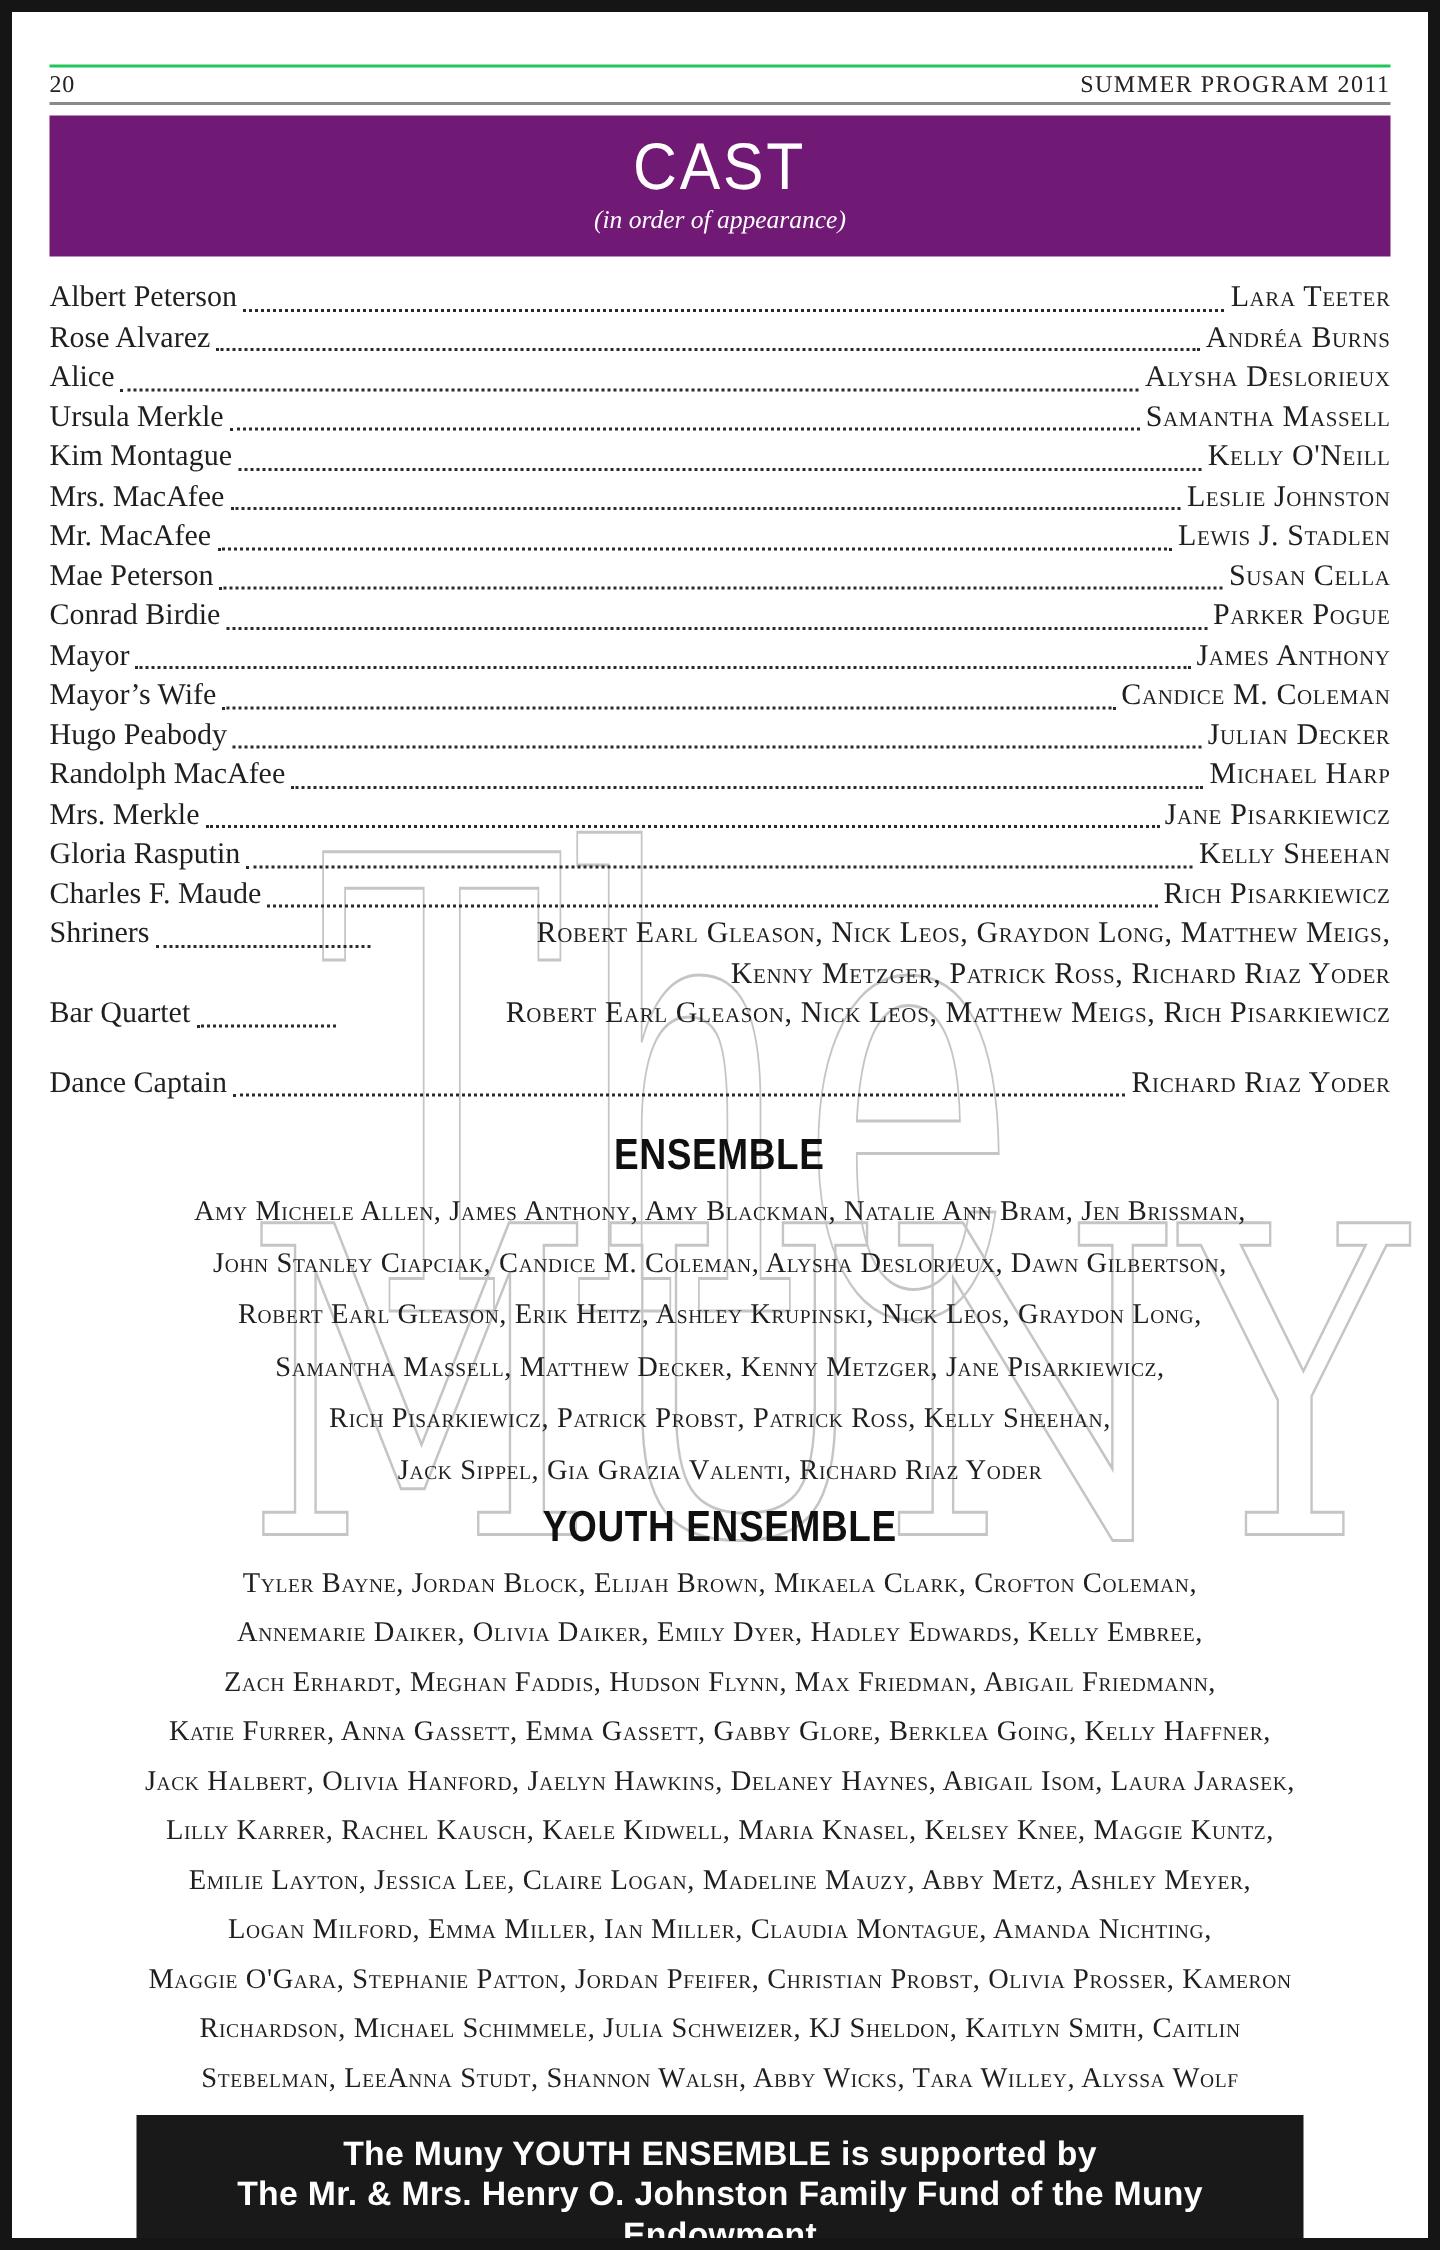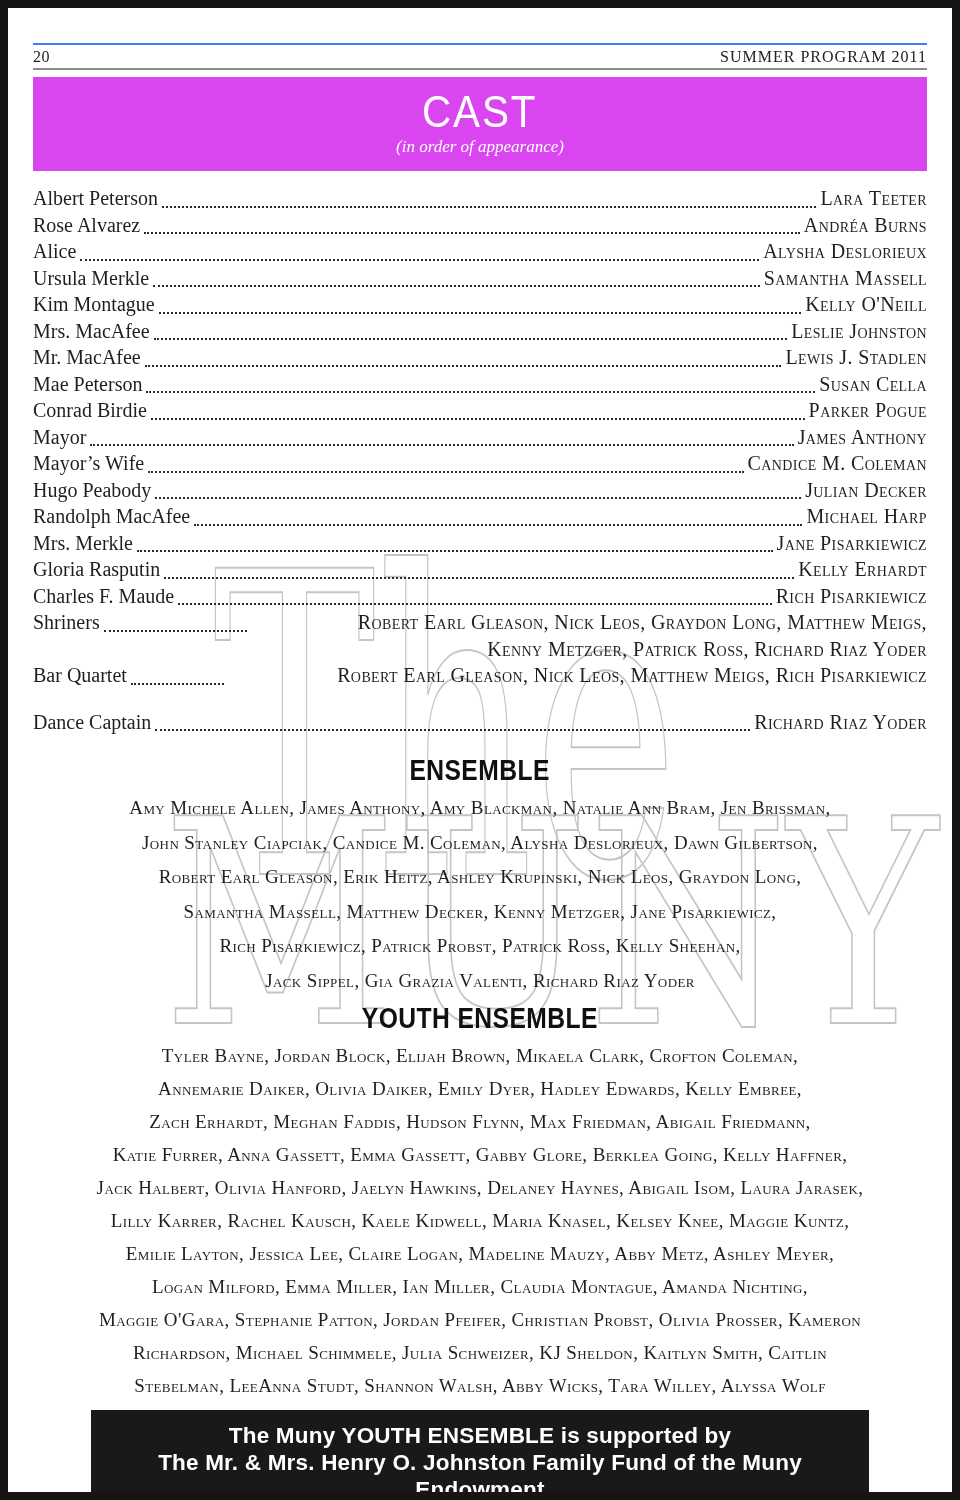--- a/index.html
+++ b/index.html
@@ -18,33 +18,33 @@
   
   .watermark{position:absolute;left:0;top:0;z-index:1;pointer-events:none;}
   .watermark text{
     font-family:"DejaVu Serif", serif;
     fill:none;stroke:#c5c5c5;stroke-width:2px;
   }
 
   
   .topbar{
     margin-top:35px;
-    border-top:2px solid #3b82f6;
+    border-top:2px solid #22c55e;
     border-bottom:2px solid #8a8a8a;
     padding:3px 0 2px 0;
     display:flex;justify-content:space-between;align-items:baseline;
     font-size:16px;letter-spacing:0.5px;color:#222;
   }
   .topbar .pnum{font-size:16px;}
   .topbar .issue{letter-spacing:1px;}
 
   
   .cast-banner{
     margin-top:7px;
-    background:#d946ef;color:#fff;
+    background:#701a75;color:#fff;
     text-align:center;
     padding:12px 0 13px 0;
   }
   .cast-banner .title{
     display:inline-block;
     font-family:"Liberation Sans", sans-serif;
     font-size:44px;line-height:46px;letter-spacing:2px;
     transform:scaleX(0.92);transform-origin:center;
   }
   .cast-banner .subtitle{
@@ -184,21 +184,21 @@
           <span class="actor">Michael Harp</span>
         </div>
       <div class="cast-row">
           <span class="role">Mrs. Merkle</span>
           <span class="leader"></span>
           <span class="actor">Jane Pisarkiewicz</span>
         </div>
       <div class="cast-row">
           <span class="role">Gloria Rasputin</span>
           <span class="leader"></span>
-          <span class="actor">Kelly Erhardt</span>
+          <span class="actor">Kelly Sheehan</span>
         </div>
       <div class="cast-row">
           <span class="role">Charles F. Maude</span>
           <span class="leader"></span>
           <span class="actor">Rich Pisarkiewicz</span>
         </div>
 
       <div class="cast-row">
         <span class="role">Shriners</span>
         <span class="leader leader-fixed" style="width:145px"></span>

